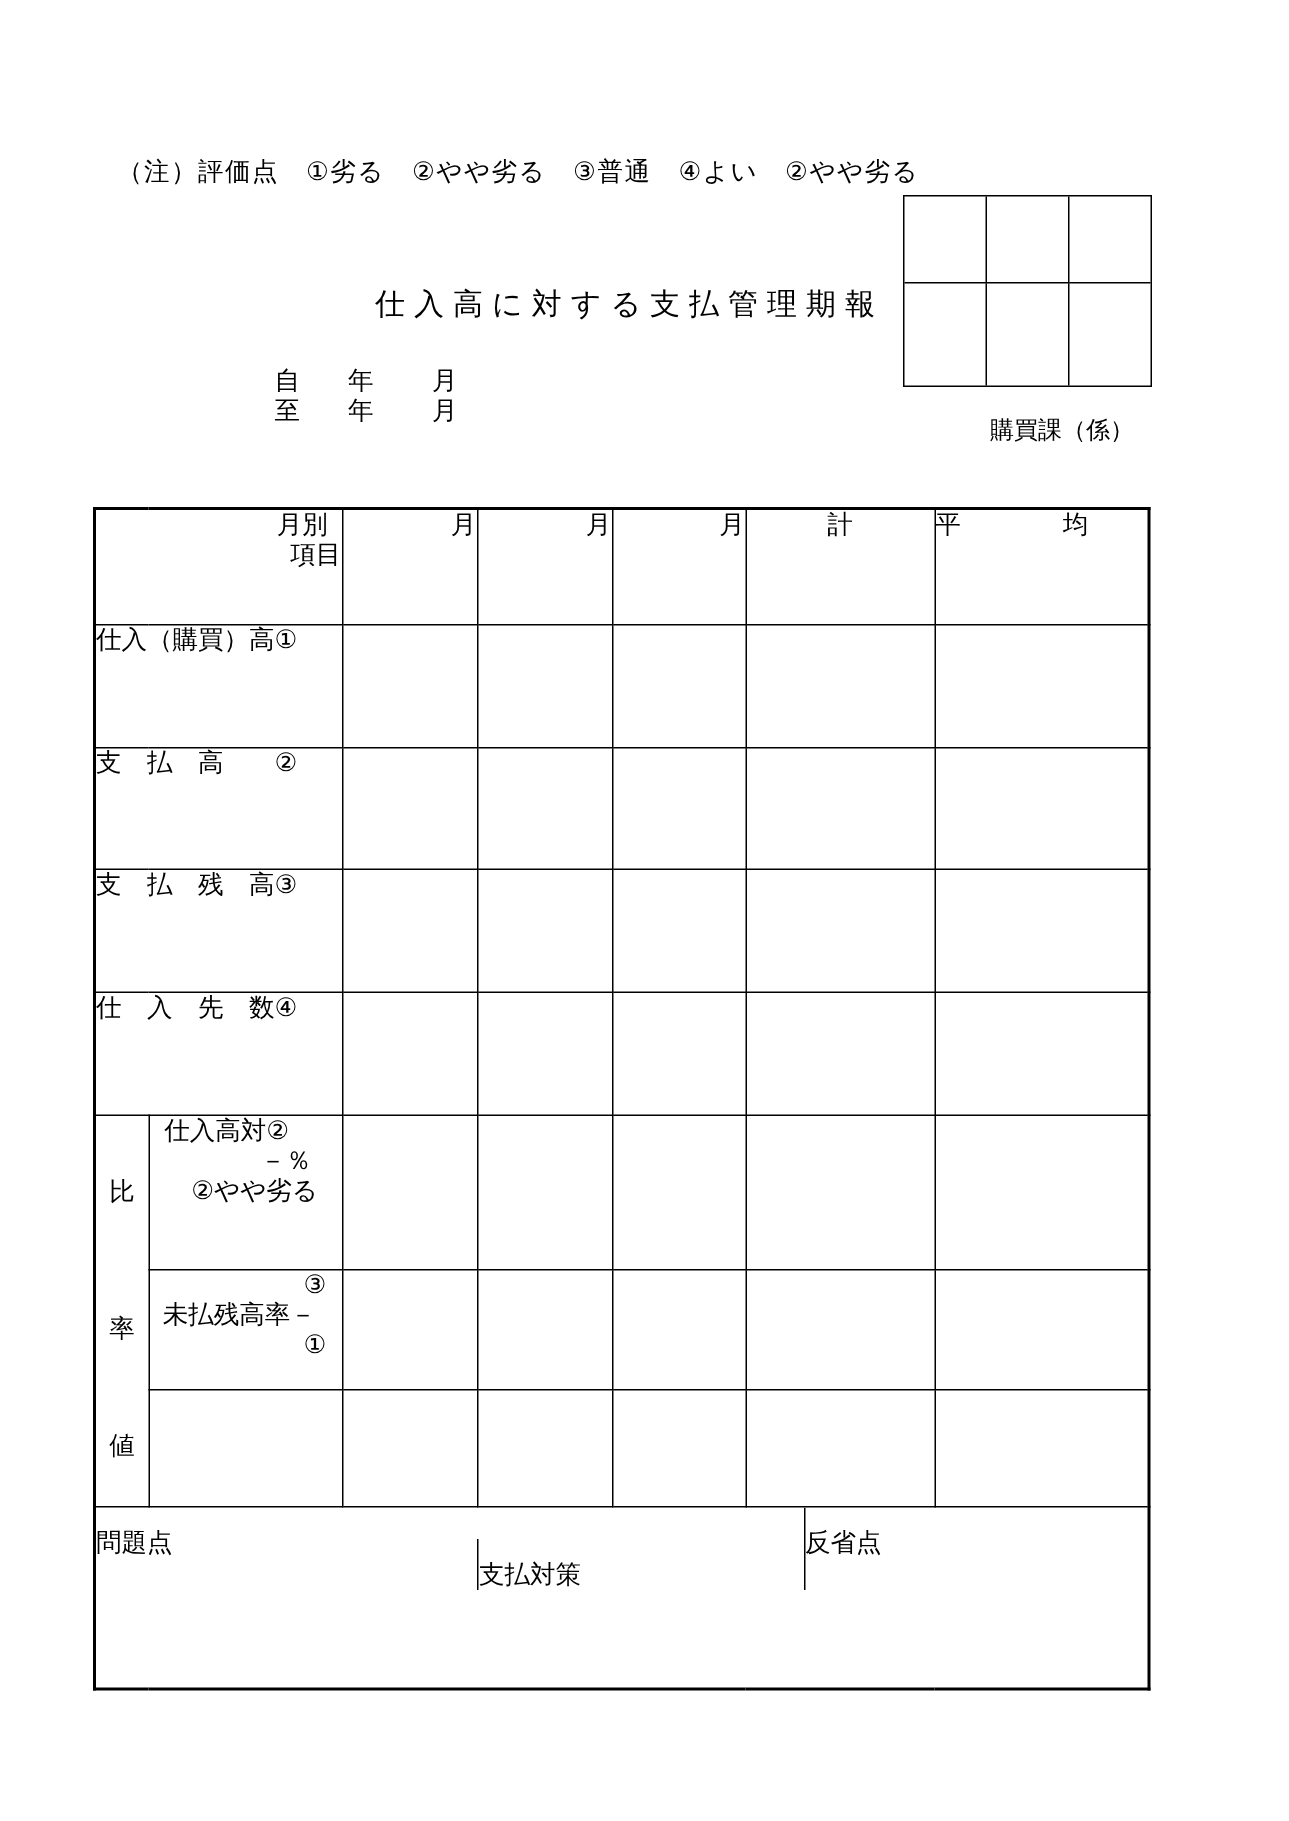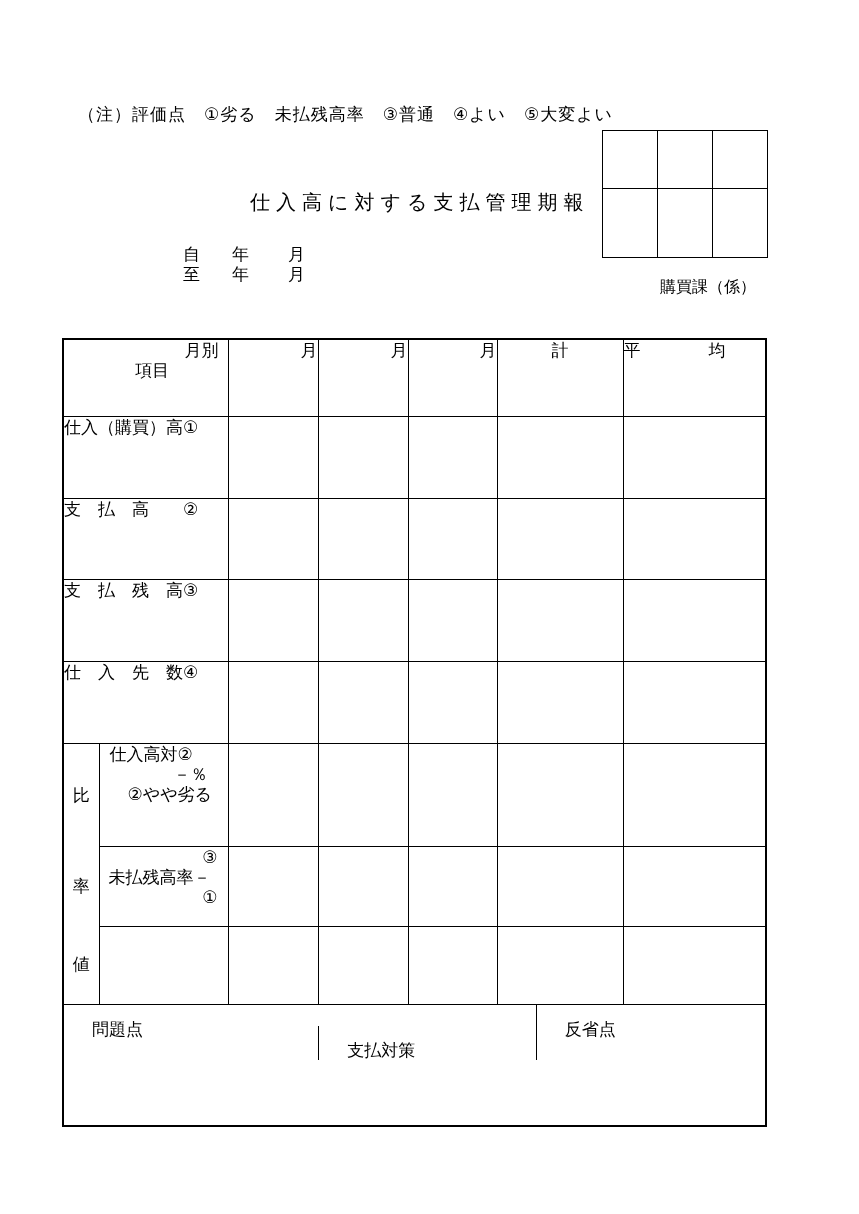--- a/index.html
+++ b/index.html
@@ -43,21 +43,21 @@
   tr.rh-header{height:77px;}
   tr.rh-data1{height:82px;}
   tr.rh-data2{height:81px;}
   tr.rh-ratio1{height:103px;}
   tr.rh-ratio2{height:80px;}
   tr.rh-ratio3{height:78px;}
   tr.rh-footer{height:122px;}
 
   td.corner{padding-top:13px;}
   .corner-top{text-align:right;padding-right:9px;}
-  .corner-bottom{text-align:center;padding-left:13px;}
+  .corner-bottom{text-align:right;padding-left:13px;}
 
   td.hdr-month{padding-top:14px;text-align:right;padding-right:12px;}
   td.hdr-total{padding-top:14px;text-align:center;}
   td.hdr-avg{padding-top:14px;text-align:left;white-space:pre;}
 
   td.rowlabel{padding-top:24px;padding-left:13px;white-space:pre;}
 
   td.ratio-side{padding:0;}
   .ratio-side-inner{display:flex;flex-direction:column;height:100%;}
   .ratio-side-inner .rc{display:flex;align-items:center;justify-content:center;}
@@ -70,29 +70,29 @@
   .f1-l2{text-align:right;padding-right:20px;}
   .f1-l3{padding-left:28px;}
 
   td.formula2{padding-top:0;line-height:20px;}
   .f2-num{text-align:right;padding-right:10px;}
   .f2-lab{padding-left:9px;}
   .f2-den{text-align:right;padding-right:10px;}
 
   td.footer-td{padding:0;}
   .footer-flex{display:flex;height:100%;}
-  .footer-flex .fcell{box-sizing:border-box;padding-top:14px;padding-left:28px;font-size:17px;}
+  .footer-flex .fcell{box-sizing:border-box;padding-top:14px;font-size:17px;}
   .fcell.f1{width:255px;}
   .fcell.f2{width:218px;border-left:1px solid #000;margin-top:21px;}
   .fcell.f3{width:230px;border-left:1px solid #000;}
 </style>
 </head>
 <body>
 
-<div class="abs note">（注）評価点　①劣る　未払残高率　③普通　④よい　⑤大変よい</div>
+<div class="abs note">（注）評価点　①劣る　②やや劣る　③普通　④よい　②やや劣る</div>
 
 <div class="abs stamp">
   <div class="cell"></div>
   <div class="cell"></div>
   <div class="cell last-col"></div>
   <div class="cell last-row"></div>
   <div class="cell last-row"></div>
   <div class="cell last-col last-row"></div>
 </div>
 

